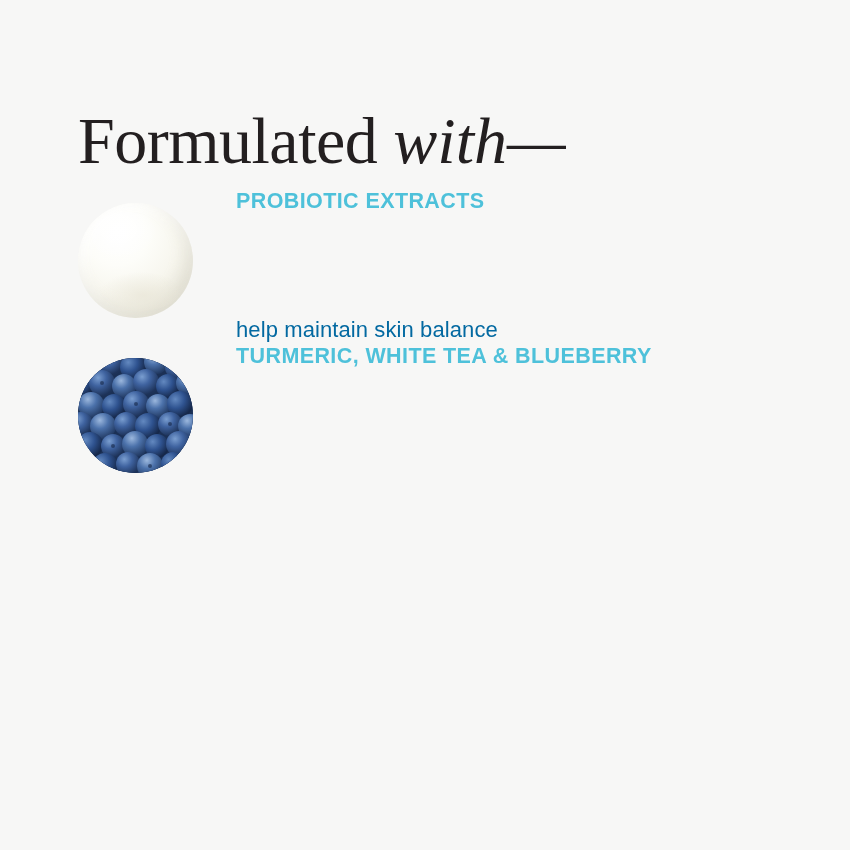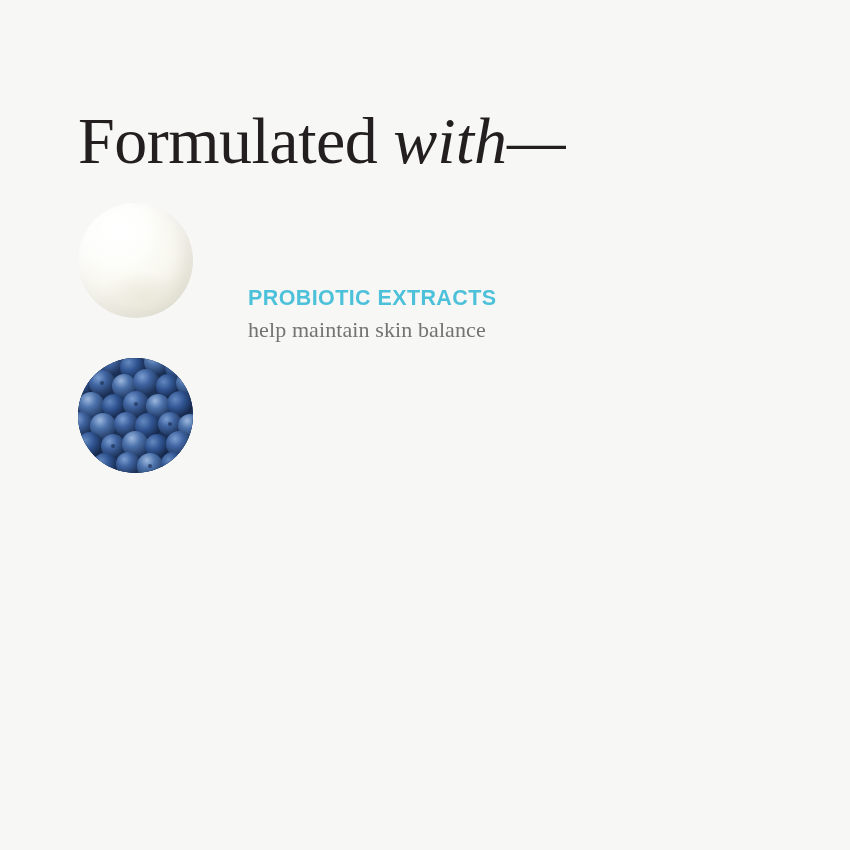--- a/index.html
+++ b/index.html
@@ -146,43 +146,43 @@
   .berry-svg {
     position: absolute;
     inset: 0;
     width: 100%;
     height: 100%;
     display: block;
   }
 
   .text-block {
     position: absolute;
-    left: 248px;
+    left: 236px;
     top: 0;
     height: 155px;
     display: flex;
     flex-direction: column;
-    justify-content: flex-end;
+    justify-content: space-between;
   }
   .ing-title {
     font-family: "Liberation Sans", sans-serif;
     font-weight: bold;
     font-size: 21.5px;
     letter-spacing: 0.4px;
     color: #4ec1da;
     line-height: 1.25;
     margin-bottom: 4px;
     white-space: nowrap;
   }
   .ing-desc {
-    font-family: Liberation Serif, serif;
+    font-family: Liberation Sans, sans-serif;
     font-weight: 400;
     font-size: 22px;
     letter-spacing: 0.1px;
-    color: #737373;
+    color: #0369a1;
     line-height: 1.25;
     white-space: nowrap;
   }
 </style>
 </head>
 <body>
 
 <div class="panel">
 
   <h1 class="heading">
@@ -264,17 +264,18 @@
               <circle cx="58" cy="46" r="2"></circle>
               <circle cx="92" cy="66" r="2"></circle>
               <circle cx="35" cy="88" r="2"></circle>
               <circle cx="72" cy="108" r="2"></circle>
               <circle cx="100" cy="9" r="2"></circle>
             </g>
           </svg>
         </div>
       </div>
       <div class="text-block">
+        <div class="ing-title">TURMERIC, WHITE TEA &amp; BLUEBERRY</div>
       </div>
     </div>
 
   </div>
 </div>
 
 </body></html>

